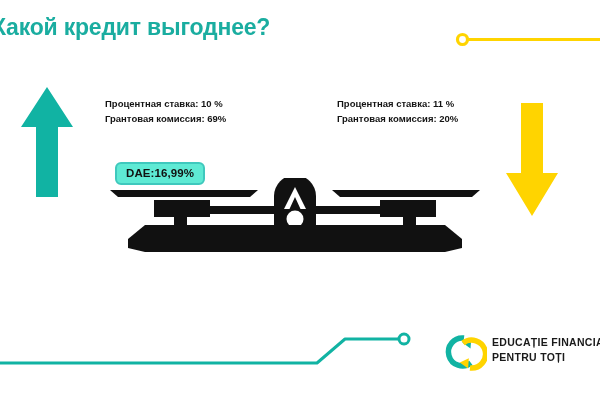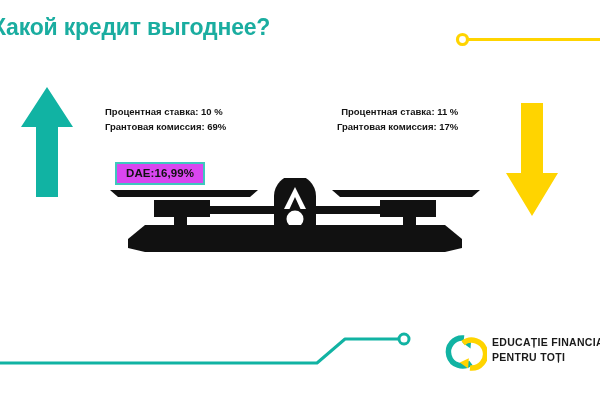--- a/index.html
+++ b/index.html
@@ -68,35 +68,35 @@
   }
 
   
   .info-block {
     position: absolute;
     font-size: 9.5px;
     font-weight: bold;
     color: #141414;
     line-height: 15px;
     white-space: nowrap;
-    margin-top: 8px;
   }
   #info-left  { left: 105px; top: 96px; }
-  #info-right { left: 337px; top: 96px; text-align: right; }
+  #info-right { left: 337px; top: 96px; }
 
   
   .badge {
     position: absolute;
     font-size: 11.5px;
     font-weight: bold;
     color: #111111;
-    background: #d946ef;
+    background: #5eead4;
     padding: 3px 9px 4px 9px;
     white-space: nowrap;
     letter-spacing: 0.1px;
+    border-radius: 6px;
   }
   #badge-left {
     left: 115px;
     top: 162px;
     border: 2px solid #3fc8bd;
   }
   #badge-right {
     left: 345px;
     top: 162px;
     border: 2px solid #ffd400;
@@ -163,21 +163,21 @@
     <polygon points="26,113 52,70 37,70 37,0 15,0 15,70 0,70" fill="#ffd400"></polygon>
   </svg>
 
   <div id="info-left" class="info-block">
     <div>Процентная ставка: 10 %</div>
     <div>Грантовая комиссия: 69%</div>
   </div>
 
   <div id="info-right" class="info-block">
     <div>Процентная ставка: 11 %</div>
-    <div>Грантовая комиссия: 17%</div>
+    <div>Грантовая комиссия: 20%</div>
   </div>
 
   <div id="badge-left" class="badge">DAE:16,99%</div>
 
   <svg id="scale" viewBox="0 0 370 80">
     <g fill="#111111">
 
       <polygon points="0,12 148,12 140,19 8,19"></polygon>
 
       <rect x="44" y="22" width="56" height="17"></rect>

